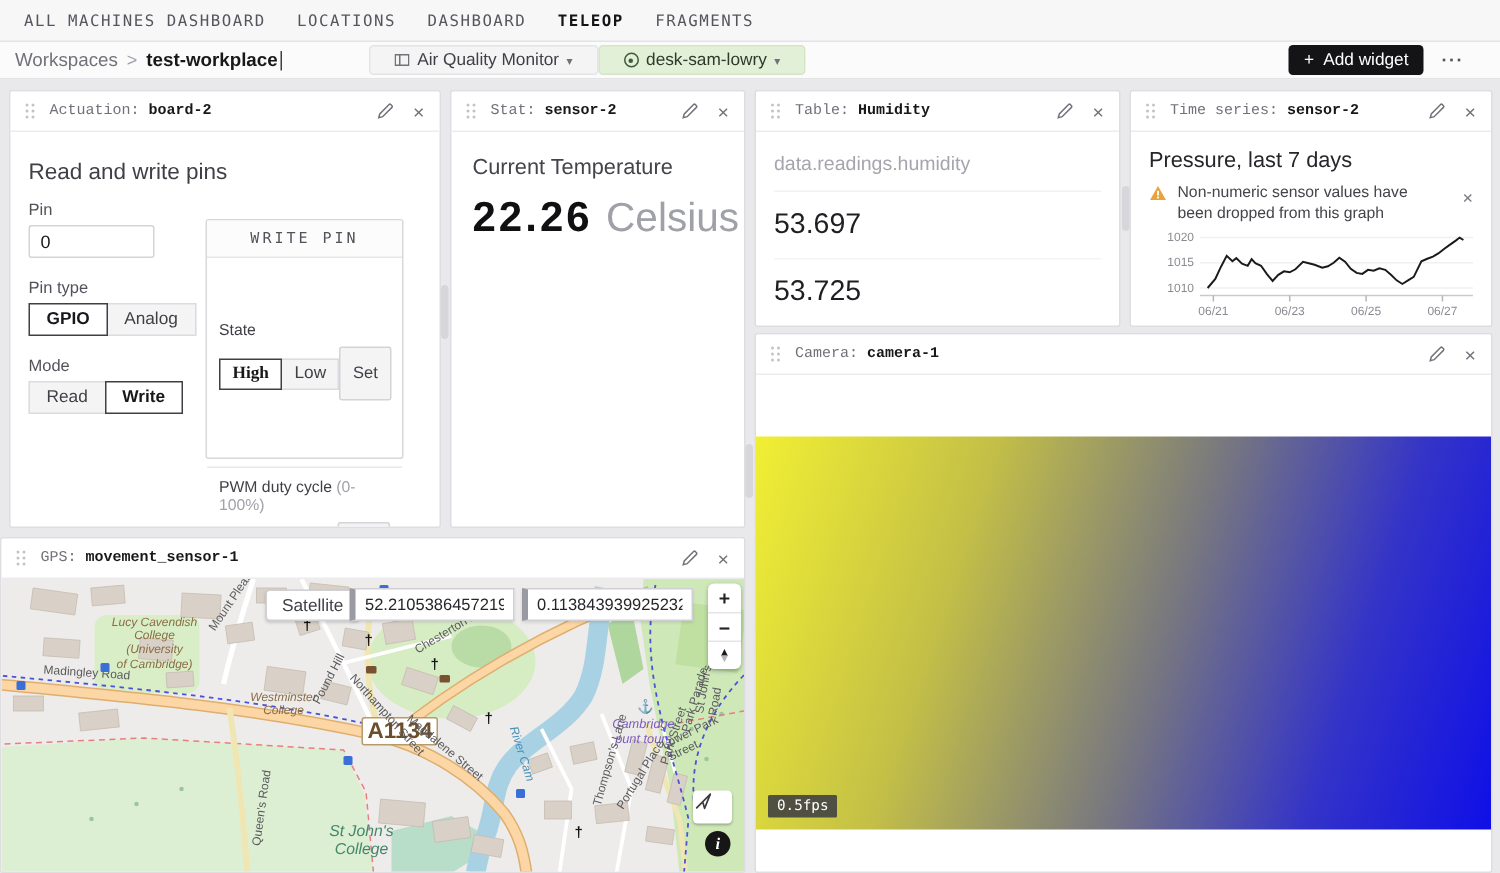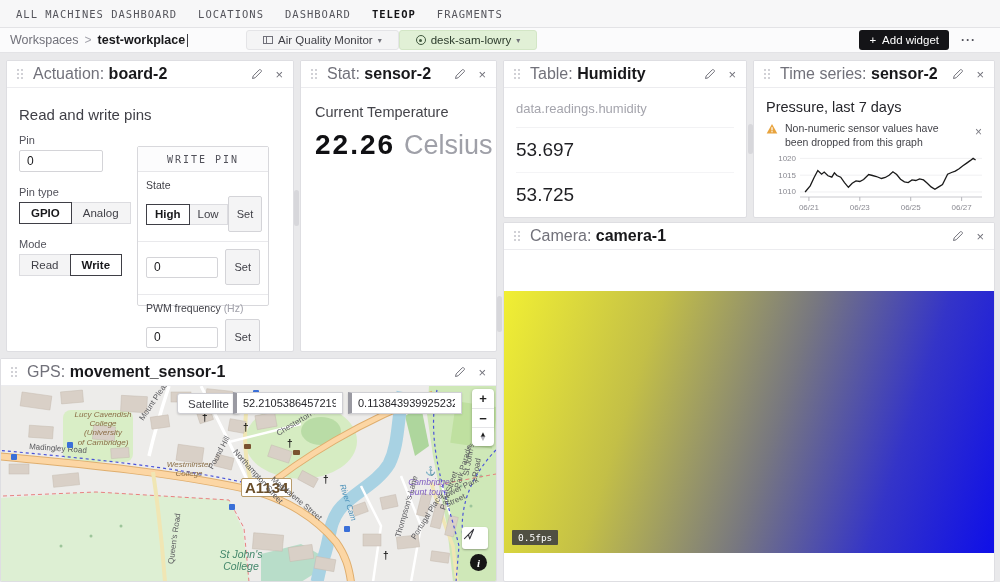--- a/index.html
+++ b/index.html
@@ -25,37 +25,37 @@
   .chev{font-size:8px;color:#71717a;}
   .spacer{flex:1;}
   #add-widget{display:flex;align-items:center;gap:6px;background:#141417;color:#fff;border:none;border-radius:3px;height:20px;padding:0 10px;font-size:11.5px;font-family:"Liberation Sans",sans-serif;cursor:pointer;}
   #more-btn{color:#52525b;font-weight:bold;letter-spacing:1px;margin:0 14px 0 12px;font-size:12px;cursor:pointer;}
 
   
   .widget{position:absolute;background:#fff;border:1px solid #dedee2;border-radius:2px;overflow:hidden;}
   .w-head{height:27px;border-bottom:1px solid #ececef;display:flex;align-items:center;padding:0 10px;gap:9px;background:#fff;}
   .dots{position:relative;width:7px;height:11px;flex:0 0 7px;cursor:grab;}
   .dots::before{content:"";position:absolute;left:0;top:0;width:2px;height:2px;border-radius:50%;background:#c2c2c8;box-shadow:4px 0 0 #c2c2c8,0 4px 0 #c2c2c8,4px 4px 0 #c2c2c8,0 8px 0 #c2c2c8,4px 8px 0 #c2c2c8;}
-  .w-title{font-size:16px;color:#71717a;white-space:nowrap;}
+  .w-title{font-size:10px;color:#71717a;white-space:nowrap;font-family:Liberation Mono, monospace;}
   .w-title b{color:#18181b;font-weight:700;}
   .w-actions{margin-left:auto;display:flex;align-items:center;gap:12px;}
   .icon-btn{color:#71717a;cursor:pointer;display:inline-flex;align-items:center;font-size:13px;line-height:1;}
 
   
   .flabel{font-size:11px;color:#52525b;margin:11px 0 4px;}
   .tin{height:22px;border:1px solid #d4d4d8;border-radius:2px;font-size:12px;padding:0 7px;color:#18181b;font-family:"Liberation Sans",sans-serif;background:#fff;}
   .seg{display:flex;}
   .seg .opt{height:22px;padding:0 11px;font-size:11.5px;display:flex;align-items:center;background:#f4f4f5;border:1px solid #dcdce0;color:#3f3f46;cursor:pointer;}
   .seg .opt + .opt{margin-left:-1px;}
   .seg .opt.on{background:#fff;border:1px solid #3f3f46;font-weight:700;color:#18181b;z-index:1;position:relative;}
   #act-heading{font-size:15px;color:#3f3f46;font-weight:400;margin:14px 0 0 0;}
   #act-body{position:relative;padding:4px 12px;height:263px;}
   #write-pin{position:absolute;left:130px;top:58px;width:132px;height:160px;border:1px solid #d8d8dc;border-radius:2px;background:#fff;}
   #wp-head{font-family:"DejaVu Sans Mono",monospace;font-size:10px;letter-spacing:2px;color:#52525b;text-align:center;padding:7px 0 6px;border-bottom:1px solid #e6e6e9;background:#fcfcfd;}
-  .wp-sec{padding:7px 8px 9px;}
+  .wp-sec{padding:7px 8px 9px;margin-top:35px;}
   .wp-sec + .wp-sec{border-top:1px solid #e9e9ec;}
   .wp-label{font-size:10.5px;color:#3f3f46;margin-bottom:5px;}
   .wp-label .hint{color:#a1a1aa;}
   .wp-row{display:flex;align-items:center;}
   .setbtn{margin-left:auto;height:36px;padding:0 8px;font-size:11px;background:#f4f4f5;border:1px solid #d4d4d8;color:#3f3f46;border-radius:2px;font-family:"Liberation Sans",sans-serif;cursor:pointer;}
   .pwm-in{width:72px;height:21px;}
 
   
   #stat-body{padding:16px 14px;}
   #stat-label{font-size:14.5px;color:#44444a;}
@@ -176,27 +176,28 @@
         <span class="opt">Read</span>
         <span class="opt on">Write</span>
       </div>
 
       <div id="write-pin">
         <div id="wp-head">WRITE PIN</div>
         <div class="wp-sec">
           <div class="wp-label">State</div>
           <div class="wp-row">
             <span class="seg">
-              <span class="opt on" style="height:21px;padding:4px 8px;">High</span>
+              <span class="opt on" style="height:21px;padding:4px 8px;font-family:Liberation Serif, serif;">High</span>
               <span class="opt" style="height:21px;padding:0 8px;">Low</span>
             </span>
             <button class="setbtn">Set</button>
           </div>
         </div>
         <div class="wp-sec">
+          <div class="wp-label"><span>PWM duty cycle</span> <span class="hint">(0-100%)</span></div>
           <div class="wp-row">
             <input class="tin pwm-in" value="0" style="">
             <button class="setbtn">Set</button>
           </div>
         </div>
         <div class="wp-sec">
           <div class="wp-label"><span>PWM frequency</span> <span class="hint">(Hz)</span></div>
           <div class="wp-row">
             <input class="tin pwm-in" value="0" style="">
             <button class="setbtn">Set</button>

